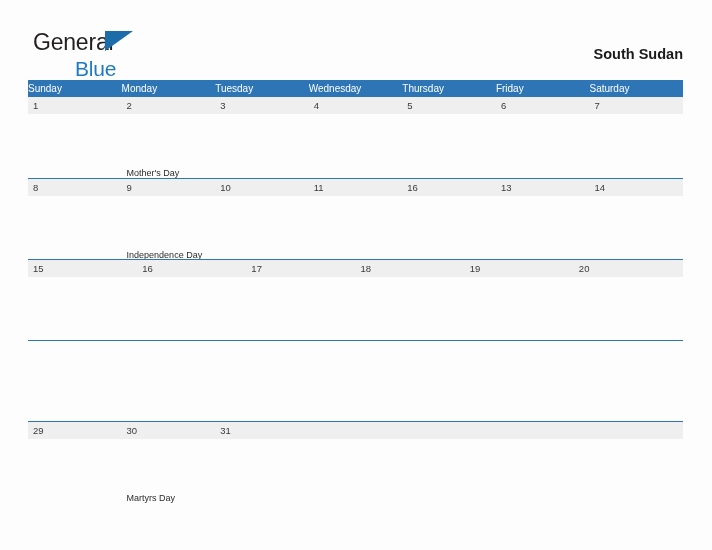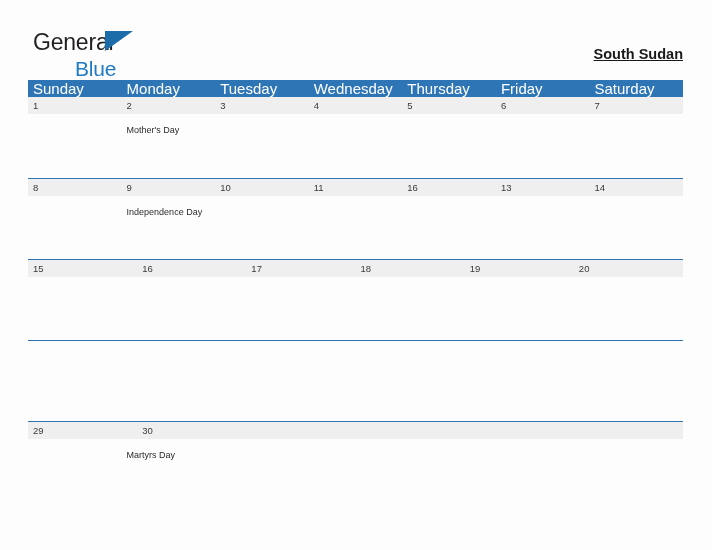--- a/index.html
+++ b/index.html
@@ -68,42 +68,40 @@
   }
 
   .cal-region {
     position: absolute;
     right: 29px;
     top: 46px;
     font-size: 14.5px;
     color: #1a1a1a;
     font-weight: bold;
     font-family: "Liberation Sans", sans-serif;
-    text-decoration: underline;
   }
 
   
   .calendar {
     position: absolute;
     left: 28px;
     top: 80px;
     width: 655px;
   }
 
   .weekday-row {
     display: flex;
     background: #2e75b6;
     height: 17px;
   }
   .weekday-cell {
     flex: 1 1 0;
     color: #ffffff;
-    font-size: 15px;
+    font-size: 10px;
     line-height: 17px;
-    padding-left: 5px;
     box-sizing: border-box;
     white-space: nowrap;
     overflow: hidden;
   }
 
   .week-row {
     position: relative;
     height: 81px;
     border-top: 1px solid #2e75b6;
     box-sizing: border-box;
@@ -129,20 +127,21 @@
   .event-band {
     display: flex;
     height: 63px;
     background: #fdfdfd;
   }
   .event-cell {
     flex: 1 1 0;
     padding-left: 5px;
     padding-top: 10px;
     box-sizing: border-box;
+    margin-top: 43px;
   }
   .event-item {
     font-size: 9px;
     color: #2b2b2b;
     line-height: 12px;
     white-space: nowrap;
   }
 </style>
 </head>
 <body>
@@ -244,20 +243,21 @@
           <div class="event-cell"></div>
           <div class="event-cell"></div>
           <div class="event-cell"></div>
           <div class="event-cell"></div>
         </div>
       </div>
       <div class="week-row">
         <div class="day-band">
           <div class="day-band-cell">29</div>
           <div class="day-band-cell">30</div>
+          <div class="day-band-cell">31</div>
           <div class="day-band-cell"></div>
           <div class="day-band-cell"></div>
           <div class="day-band-cell"></div>
           <div class="day-band-cell"></div>
         </div>
         <div class="event-band">
           <div class="event-cell"></div>
           <div class="event-cell">
             <div class="event-item">Martyrs Day</div>
           </div>

